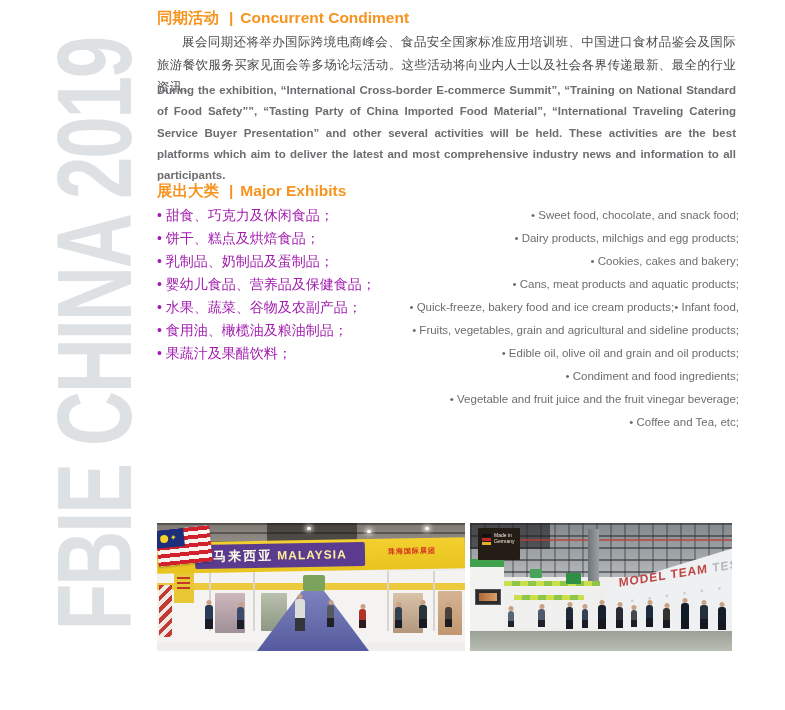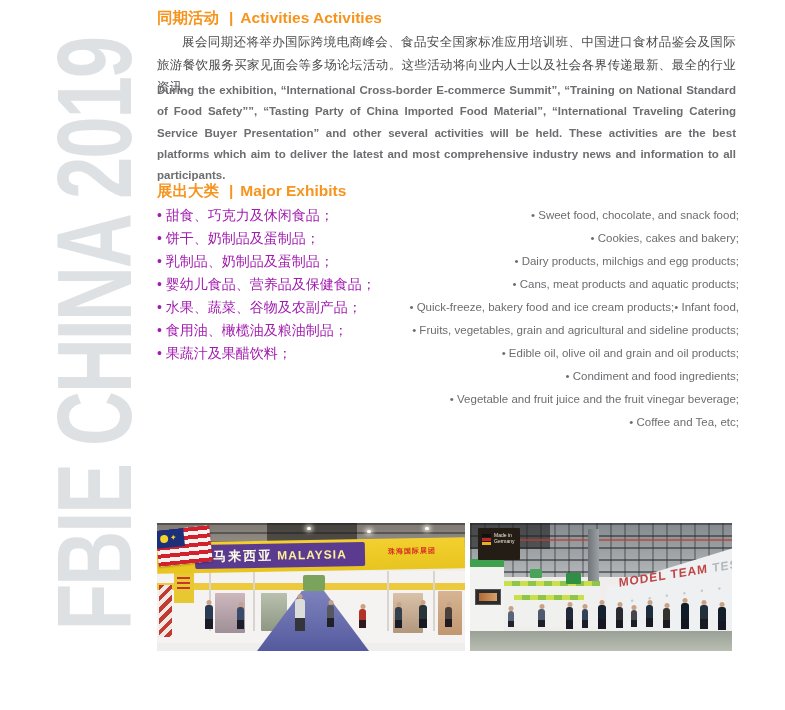--- a/index.html
+++ b/index.html
@@ -115,43 +115,43 @@
 </style>
 </head>
 <body>
 
 <div class="page">
 
   <div class="watermark">FBIE CHINA 2019</div>
 
   <section>
     <h2 class="heading" style="top:8px;">
-      <span>同期活动</span><span class="divider">|</span><span>Activities Activities</span>
+      <span>同期活动</span><span class="divider">|</span><span>Concurrent Condiment</span>
     </h2>
     <p class="para-cn">展会同期还将举办国际跨境电商峰会、食品安全国家标准应用培训班、中国进口食材品鉴会及国际旅游餐饮服务买家见面会等多场论坛活动。这些活动将向业内人士以及社会各界传递最新、最全的行业资讯。</p>
     <p class="para-en">During the exhibition,  “International Cross-border E-commerce Summit”, “Training on National Standard of Food Safety””, “Tasting Party of China Imported Food Material”, “International Traveling Catering Service Buyer Presentation” and other several activities will be held. These activities are the best platforms which aim to deliver the latest and most comprehensive industry news and information to all participants.</p>
   </section>
 
   <section>
     <h2 class="heading" style="top:181px;">
       <span>展出大类</span><span class="divider">|</span><span>Major Exhibits</span>
     </h2>
     <ul class="list list-cn">
         <li>• 甜食、巧克力及休闲食品；</li>
-        <li>• 饼干、奶制品及蛋制品；</li>
+        <li>• 饼干、糕点及烘焙食品；</li>
         <li>• 乳制品、奶制品及蛋制品；</li>
         <li>• 婴幼儿食品、营养品及保健食品；</li>
         <li>• 水果、蔬菜、谷物及农副产品；</li>
         <li>• 食用油、橄榄油及粮油制品；</li>
         <li>• 果蔬汁及果醋饮料；</li>
       </ul>
     <ul class="list list-en">
         <li>• Sweet food, chocolate, and snack food;</li>
+        <li>• Dairy products, milchigs and egg products;</li>
         <li>• Cookies, cakes and bakery;</li>
-        <li>• Dairy products, milchigs and egg products;</li>
         <li>• Cans, meat products and aquatic products;</li>
         <li>• Quick-freeze, bakery food and ice cream products;• Infant food,</li>
         <li>• Fruits, vegetables, grain and agricultural and sideline products;</li>
         <li>• Edible oil, olive oil and grain and oil products;</li>
         <li>• Condiment and food ingredients;</li>
         <li>• Vegetable and fruit juice and the fruit vinegar beverage;</li>
         <li>• Coffee and Tea, etc;</li>
       </ul>
   </section>
 

